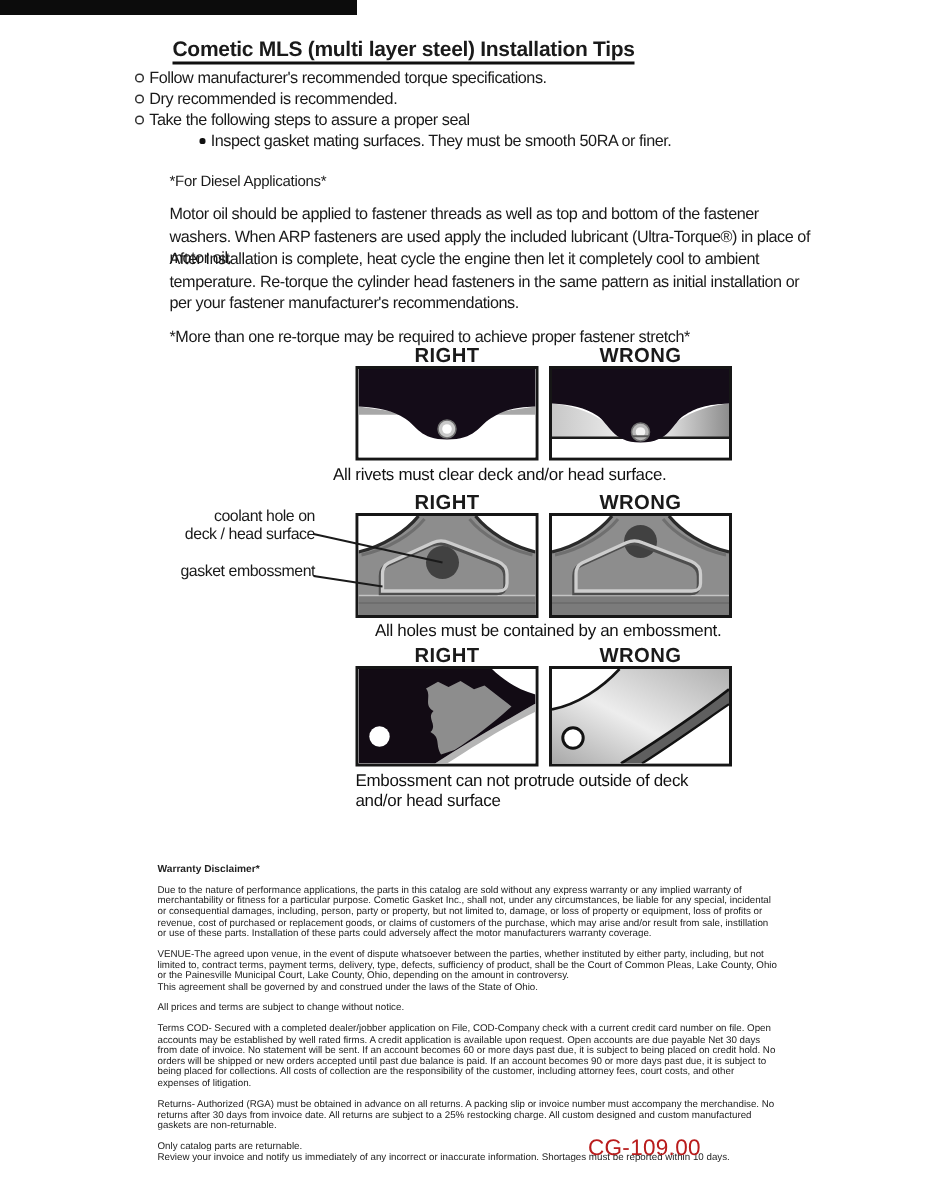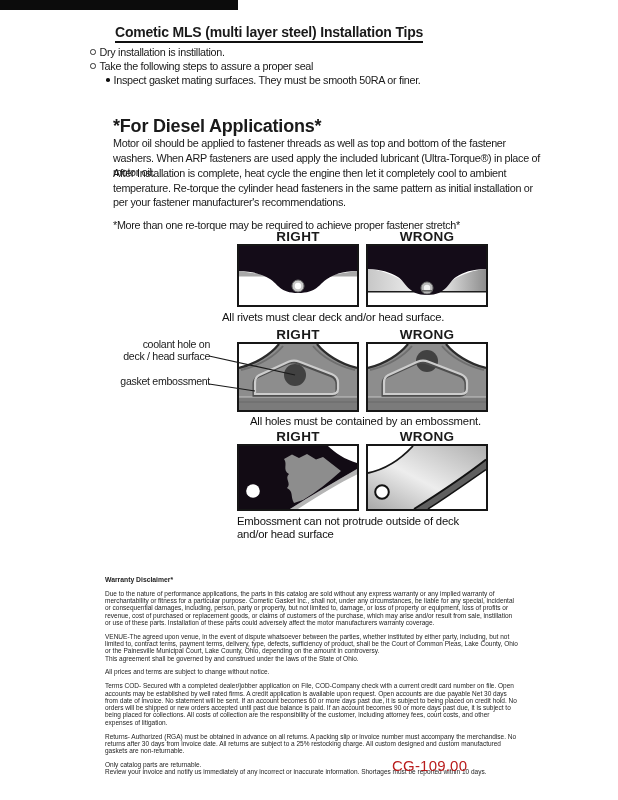--- a/index.html
+++ b/index.html
@@ -3,24 +3,24 @@
 <meta charset="utf-8">
 <style>
   html,body{margin:0;padding:0;background:#ffffff;}
   .page{position:relative;width:550px;height:800px;background:#fff;overflow:hidden;
         font-family:"Liberation Sans","DejaVu Sans",sans-serif;color:#1a1a1a;}
   .scan-bar{position:absolute;left:0;top:0;width:238px;height:10px;background:#0c0c0c;}
   .title{position:absolute;left:115px;top:24px;font-size:14px;font-weight:bold;
          letter-spacing:-0.2px;border-bottom:2px solid #101010;padding-bottom:1px;white-space:nowrap;}
   .tips{position:absolute;left:90px;top:45px;font-size:10.8px;letter-spacing:-0.3px;}
   .tip{display:flex;align-items:center;height:14px;white-space:nowrap;}
-  .tip.lvl2{margin-left:16px;}
+  .tip.lvl2{margin-left:43px;}
   .obullet{width:3.5px;height:3.5px;border:1px solid #333;border-radius:50%;margin-right:4px;flex:none;}
   .fbullet{width:3.5px;height:3.5px;background:#111;border-radius:50%;margin-right:4px;flex:none;}
-  .diesel-h{position:absolute;left:113px;top:116px;font-size:18px;font-weight:bold;letter-spacing:-0.2px;}
+  .diesel-h{position:absolute;left:113px;top:116px;font-size:10px;font-weight:normal;letter-spacing:-0.2px;}
   .para{position:absolute;left:113px;width:436px;font-size:10.8px;line-height:14.6px;letter-spacing:-0.3px;}
   #p1{top:136px;} #p2{top:166px;} #note{top:206px;width:500px;margin-top:12px;}
   .figlabel{position:absolute;width:122px;text-align:center;font-size:13.5px;font-weight:bold;letter-spacing:0.3px;}
   #lab1r,#lab1w{top:229px;} #lab2r,#lab2w{top:327px;} #lab3r,#lab3w{top:429px;}
   #lab1r,#lab2r,#lab3r{left:237px;} #lab1w,#lab2w,#lab3w{left:366px;}
   .panel{position:absolute;border:2px solid #161616;background:#fff;line-height:0;}
   #pan1r,#pan1w{top:244px;} #pan2r,#pan2w{top:342px;} #pan3r,#pan3w{top:444px;}
   #pan1r,#pan2r,#pan3r{left:237px;} #pan1w,#pan2w,#pan3w{left:366px;}
   .caption{position:absolute;font-size:11.3px;letter-spacing:-0.2px;color:#111;}
   #cap1{left:222px;top:311px;white-space:nowrap;}
@@ -40,21 +40,25 @@
 <body>
 
 <div class="page">
   <div class="scan-bar"></div>
 
   <div class="title">Cometic MLS (multi layer steel) Installation Tips</div>
 
   <div class="tips">
     <div class="tip">
       <span class="obullet"></span>
-      <span>Dry installation is instillation.</span>
+      <span>Follow manufacturer's recommended torque specifications.</span>
+    </div>
+    <div class="tip">
+      <span class="obullet"></span>
+      <span>Dry recommended is recommended.</span>
     </div>
     <div class="tip">
       <span class="obullet"></span>
       <span>Take the following steps to assure a proper seal</span>
     </div>
     <div class="tip lvl2">
       <span class="fbullet"></span>
       <span>Inspect gasket mating surfaces.  They must be smooth 50RA or finer.</span>
     </div>
   </div>

